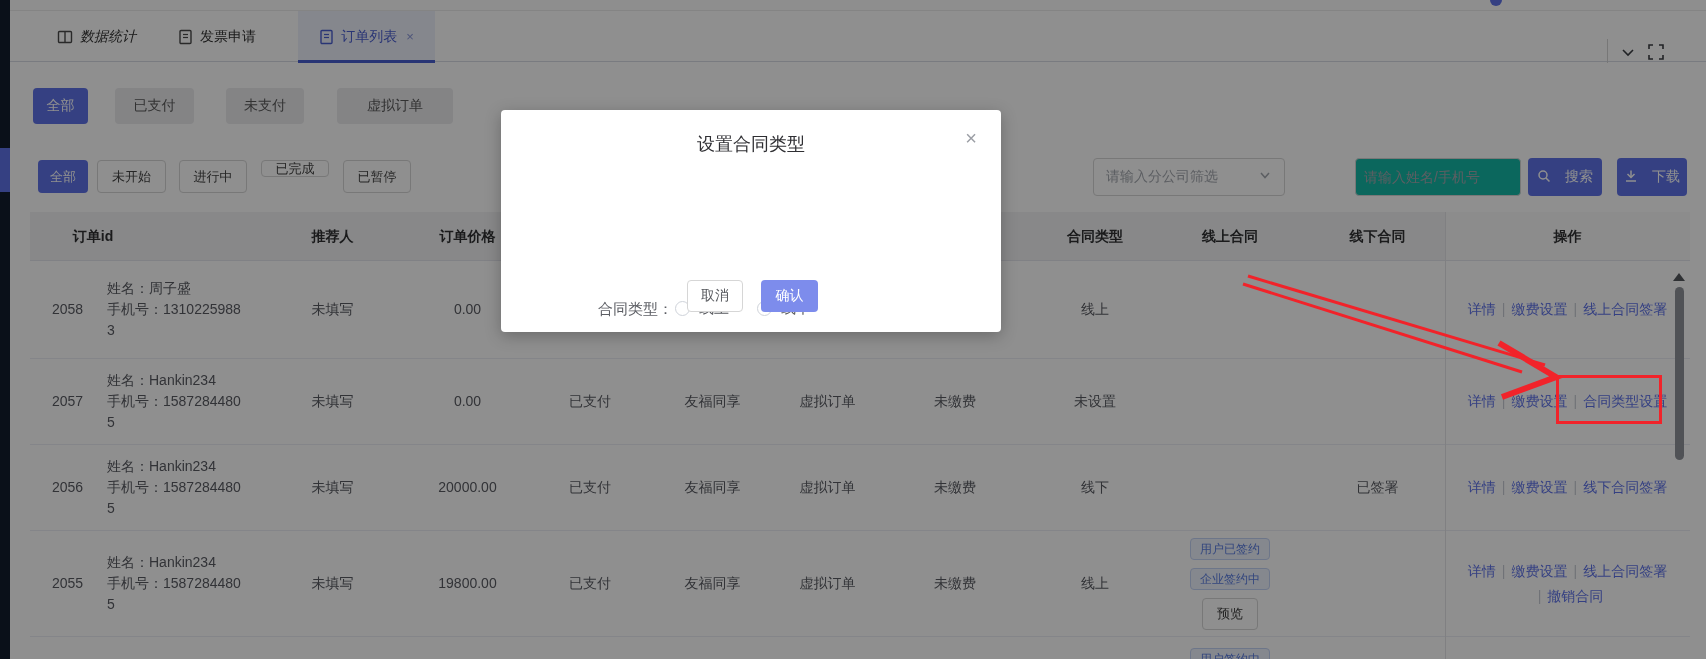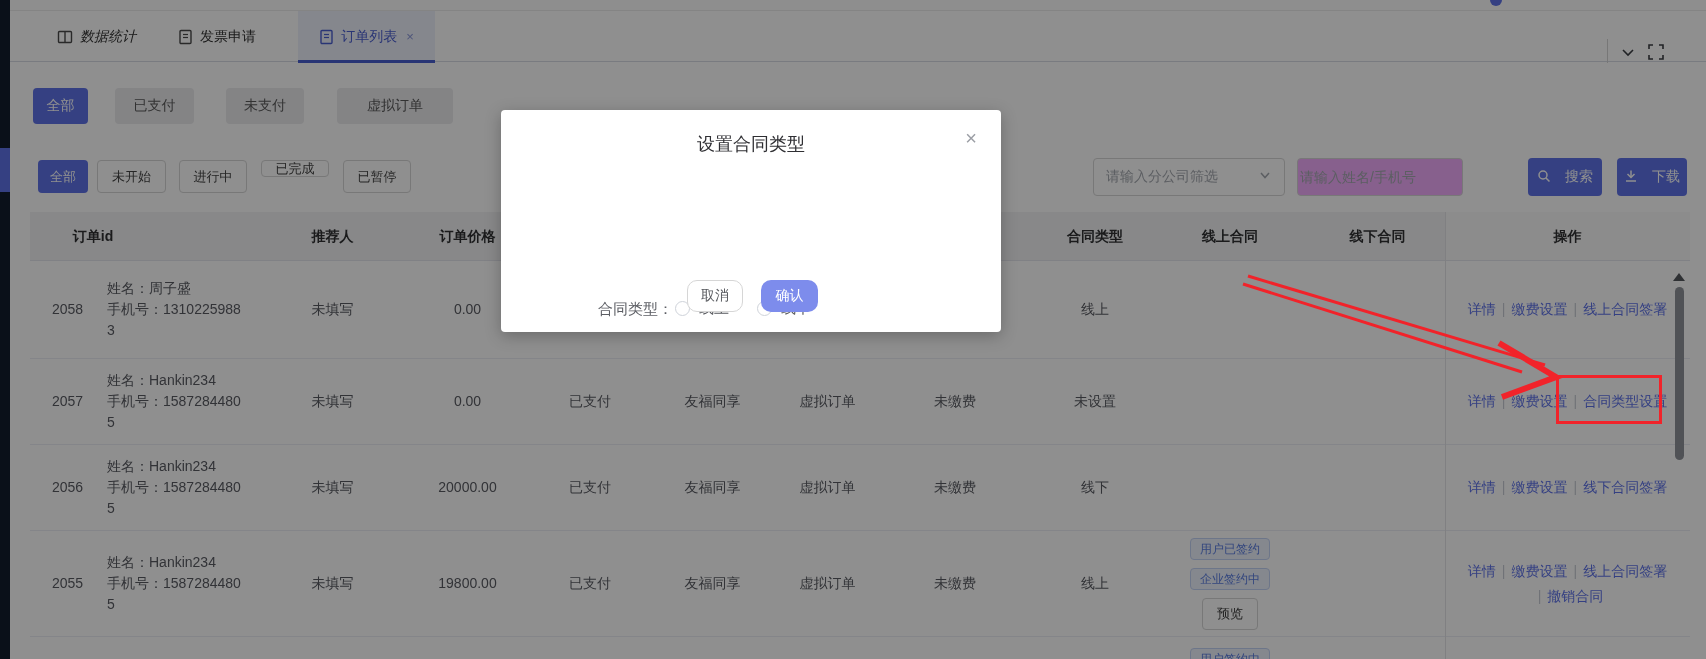--- a/index.html
+++ b/index.html
@@ -32,22 +32,22 @@
   
   .pill { position:absolute; border-radius:4px; font-size:14px; display:flex; align-items:center; justify-content:center; cursor:pointer; }
   .pill.active { background:#5f73e8; color:#fff; }
   .pill.gray { background:#ebebee; color:#5a5a5a; }
   .pill.outline { background:#fff; border:1px solid #d6d6d6; color:#444; font-size:13px; }
 
   
   .sel-box { position:absolute; left:1093px; top:158px; width:192px; height:38px; background:#fff;
     border:1px solid #d6d6d6; border-radius:4px; display:flex; align-items:center; padding:0 12px; cursor:pointer; }
   .sel-box .ph { flex:1; font-size:14px; color:#a4a8af; }
-  .inp-box { position:absolute; left:1297px; top:158px; width:166px; height:38px; background:#f0abfc;
-    border:1px solid #d6d6d6; border-radius:4px; padding:0 2px; font-size:14px; color:#333;
+  .inp-box { position:absolute; left:1355px; top:158px; width:166px; height:38px; background:#14b8a6;
+    border:1px solid #d6d6d6; border-radius:4px; padding:0 8px; font-size:14px; color:#333;
     font-family:inherit; }
   .inp-box::placeholder { color:#a4a8af; }
   .btn-blue { position:absolute; top:158px; height:38px; background:#5f73e8; color:#fff; border:none;
     border-radius:4px; font-size:14px; display:flex; align-items:center; justify-content:center; gap:14px;
     cursor:pointer; font-family:inherit; }
 
   
   .thead-bg { position:absolute; left:30px; top:212px; width:1415px; height:49px; background:#f2f3f5; border-bottom:1px solid #e4e7ed; }
   .thead-bg-ops { position:absolute; left:1445px; top:212px; width:245px; height:49px; background:#fafafa; border-bottom:1px solid #e4e7ed; }
   .ops-divider { position:absolute; left:1445px; top:212px; width:1px; height:447px; background:#e4e4e8; }
@@ -92,21 +92,21 @@
     border-radius:4px; box-shadow:0 4px 16px rgba(0,0,0,0.25); z-index:40; }
   .modal-title { position:absolute; left:0; top:22px; width:100%; text-align:center; font-size:18px;
     font-weight:500; color:#2f2f33; }
   .modal-close { position:absolute; right:24px; top:18px; font-size:20px; color:#9b9ea5; cursor:pointer; line-height:20px; }
   .modal-row { position:absolute; left:0; top:189px; width:100%; height:20px; }
   .modal-label { position:absolute; left:94px; width:78px; text-align:right; font-size:15px; color:#5c5e64; top:1px; }
   .radio-group { position:absolute; top:0; display:flex; align-items:center; gap:9px; cursor:pointer; }
   .rg1 { left:174px; } .rg2 { left:256px; }
   .radio-circle { width:15px; height:15px; border-radius:50%; border:1px solid #cfd3da; background:#fff; }
   .radio-label { font-size:15px; color:#55575c; }
-  .modal-footer-btn { position:absolute; top:170px; height:32px; border-radius:10px; font-size:14px;
+  .modal-footer-btn { position:absolute; top:170px; height:32px; border-radius:4px; font-size:14px;
     display:flex; align-items:center; justify-content:center; cursor:pointer; font-family:inherit; }
   .btn-cancel { left:186px; width:56px; background:#fff; border:1px solid #d6d6d6; color:#55575c; }
   .btn-confirm { left:260px; width:57px; background:#7d8cec; border:none; color:#fff; }
 
   
   .red-box { position:absolute; left:1556px; top:375px; width:106px; height:49px;
     border:3px solid #f1232a; z-index:35; }
   .arrow-svg { position:absolute; left:0; top:0; width:1706px; height:659px; z-index:60; pointer-events:none; }
 </style>
 </head>
@@ -272,20 +272,21 @@
       <span class="contact">5</span>
     </div>
       </div>
     <div class="cell c3">未填写</div>
     <div class="cell c4">20000.00</div>
     <div class="cell c5">已支付</div>
     <div class="cell c6">友福同享</div>
     <div class="cell c7">虚拟订单</div>
     <div class="cell c8">未缴费</div>
     <div class="cell c9">线下</div>
+    <div class="cell c11">已签署</div>
     <div class="cell c12">
       <div class="ops-line">
         <span class="link">详情</span><span class="sep">|</span><span class="link">缴费设置</span><span class="sep">|</span><span class="link">线下合同签署</span>
       </div>
     </div>
   </div>
 
   <div class="trow" style="top:531px;height:106px;">
     <div class="cell c1">2055</div>
     <div class="cell c2">

